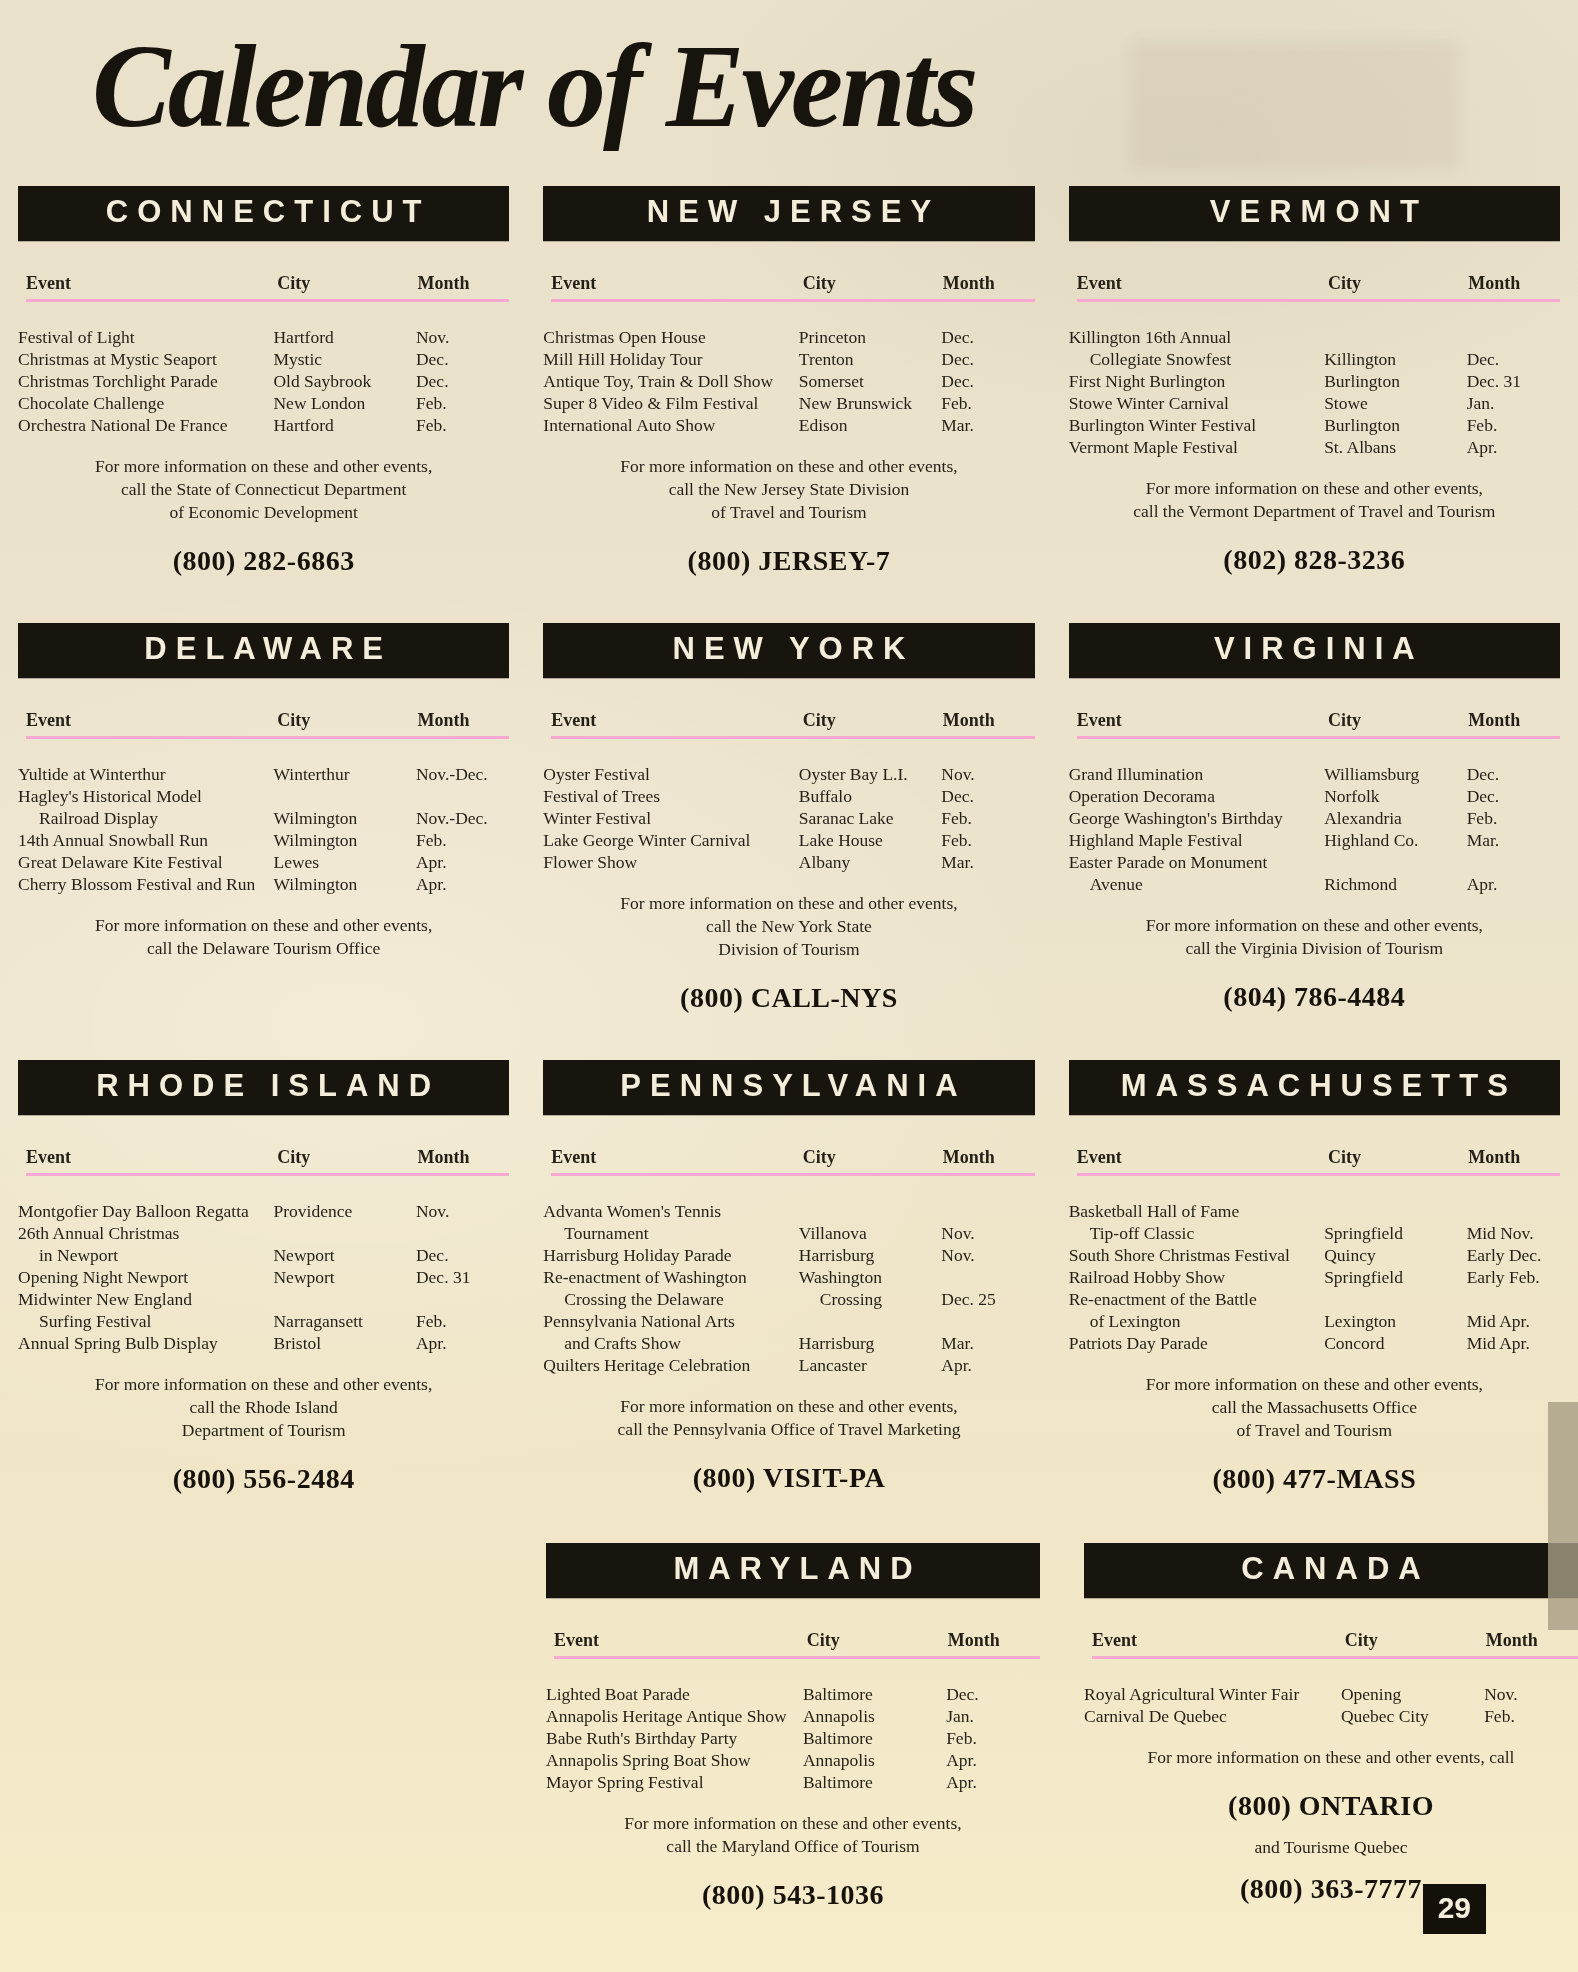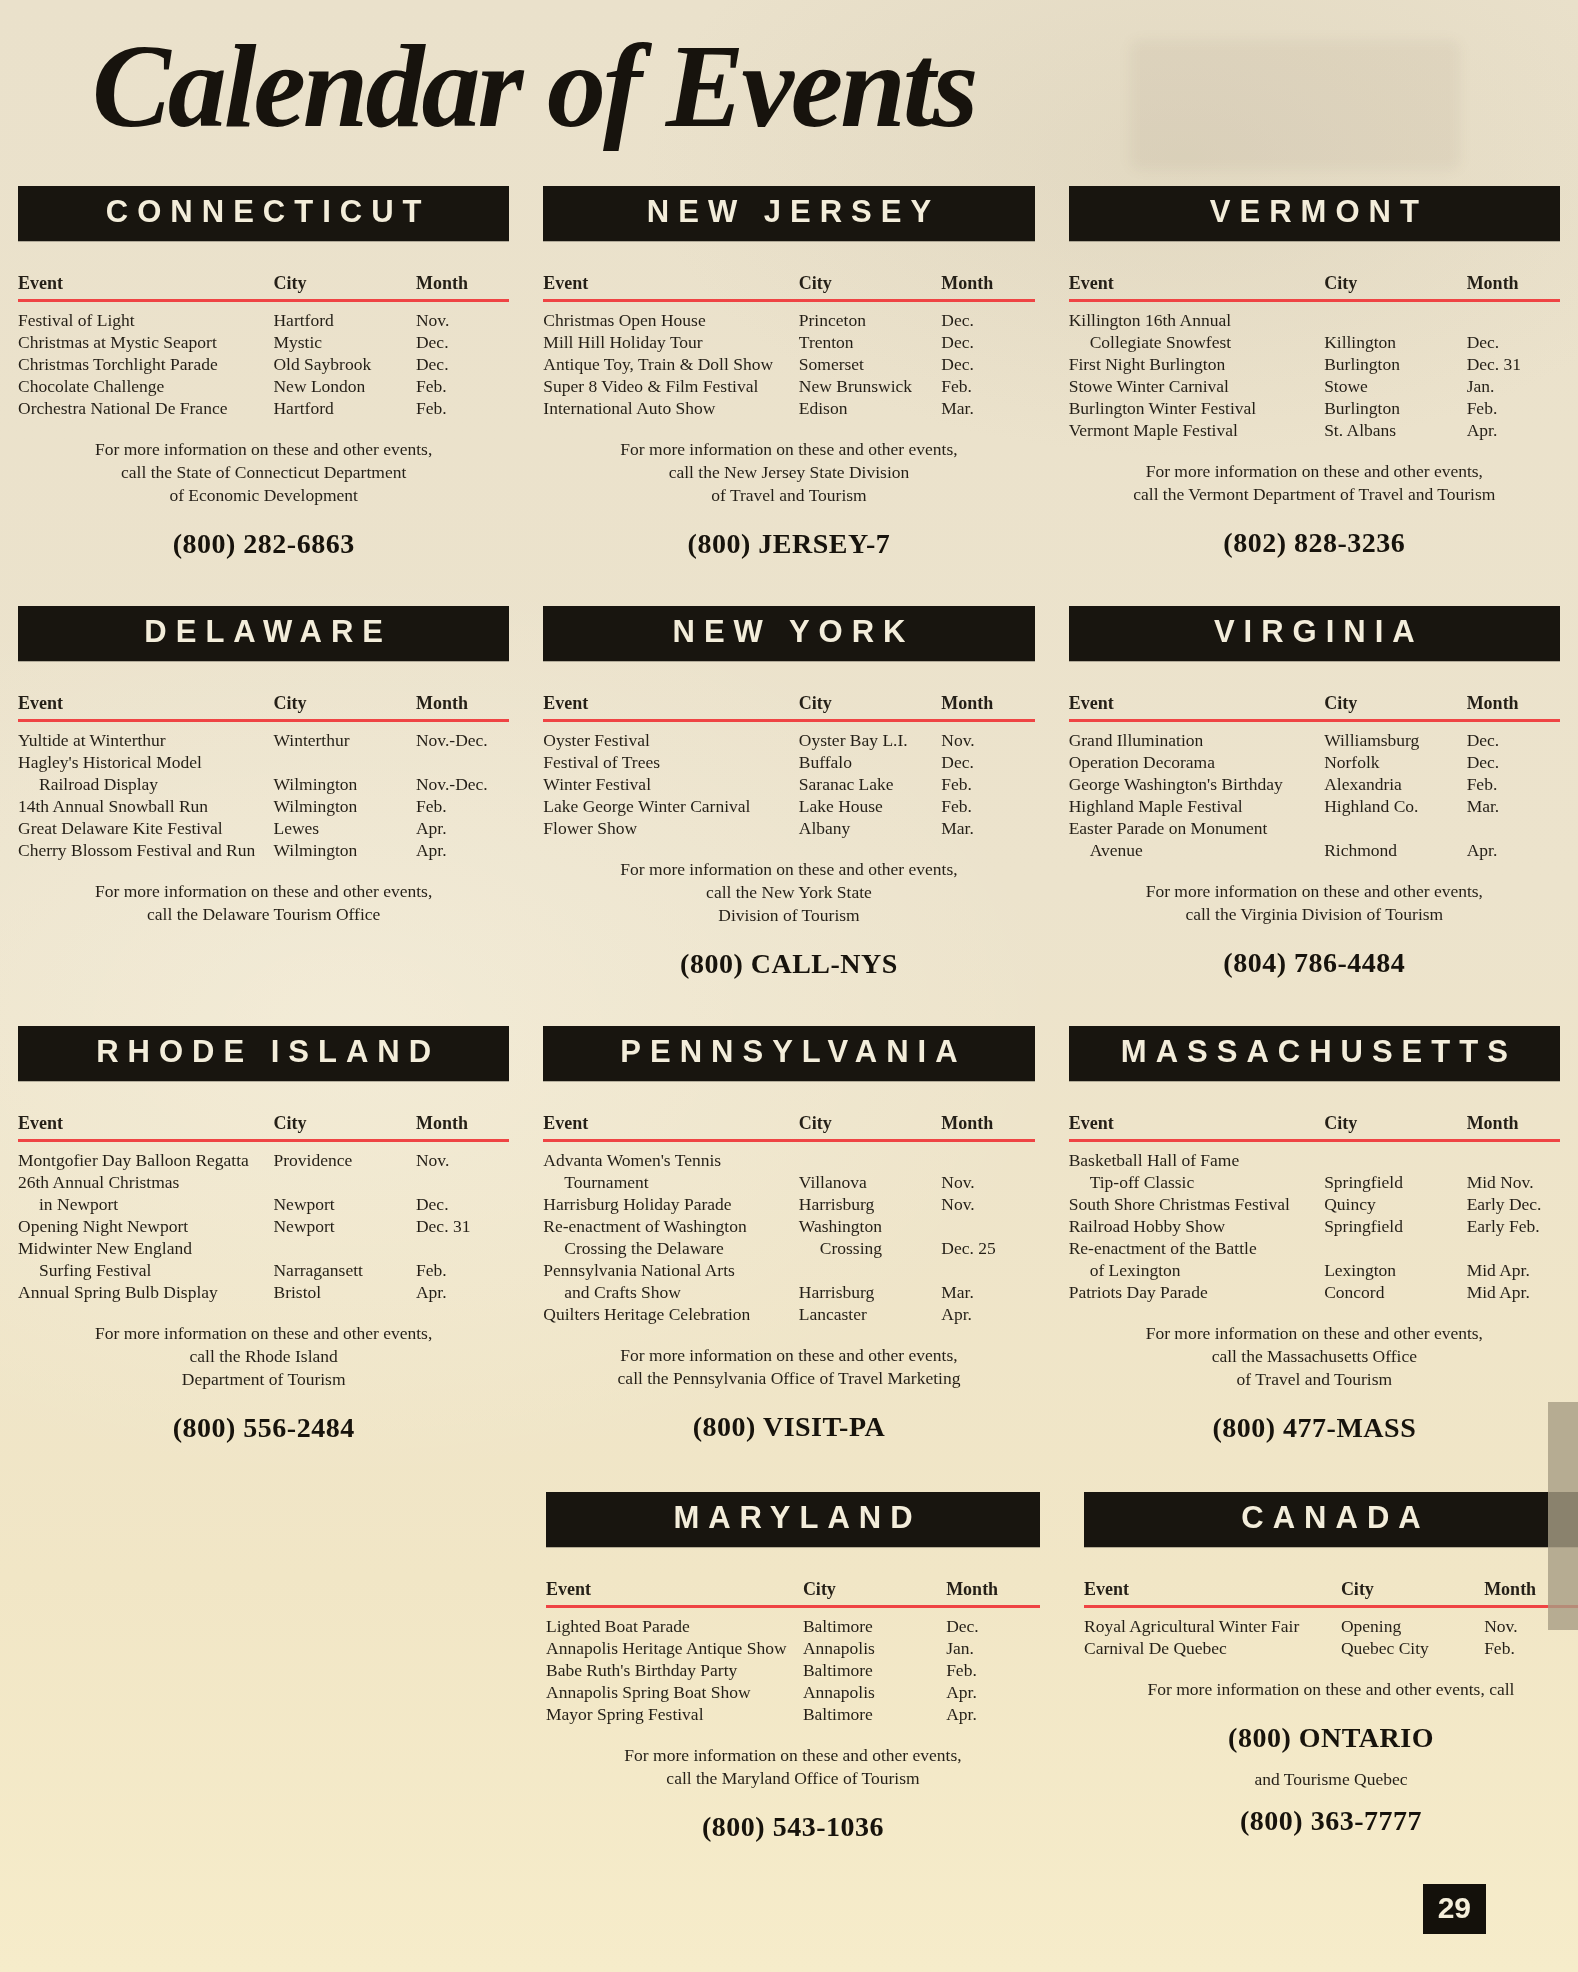--- a/index.html
+++ b/index.html
@@ -50,23 +50,24 @@
     text-align:center;
     padding:8px 0 11px 9px; 
     box-shadow:0 1px 0 rgba(0,0,0,.25);
   }
   .thead {
     display:flex;
     font-weight:bold;
     font-size:18px;
     margin-top:32px;
     padding-bottom:5px;
-    border-bottom:3px solid #ef4444;
-  }
-  .rows { margin-top:7px; }
+    border-bottom:3px solid #f9a8d4;
+    margin-left:8px;
+  }
+  .rows { margin-top:24px; }
   .row { display:flex; font-size:17.5px; line-height:22px; }
   .c-ev { width:52%; }
   .c-ci { width:29%; }
   .c-mo { width:19%; }
   .cell.ind { padding-left:21px; }
   .info {
     text-align:center;
     font-size:17.5px;
     line-height:23px;
     margin-top:19px;

